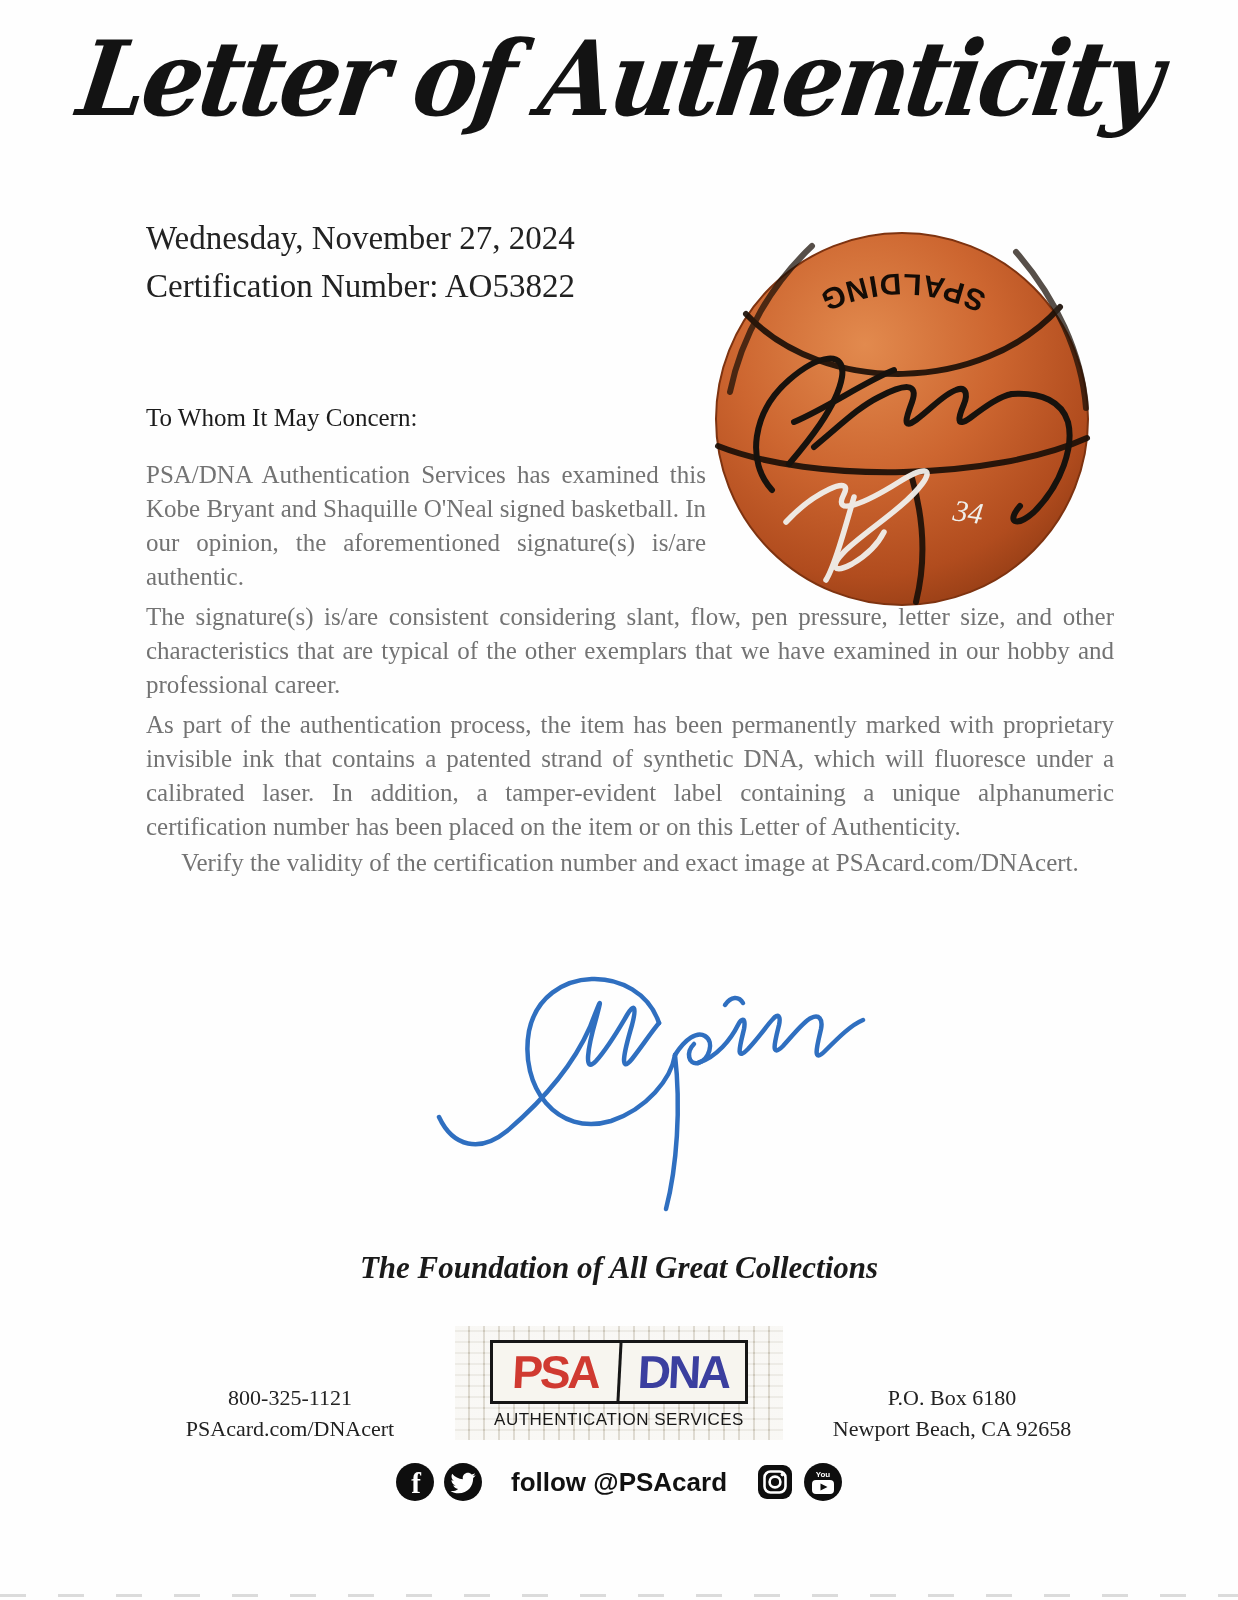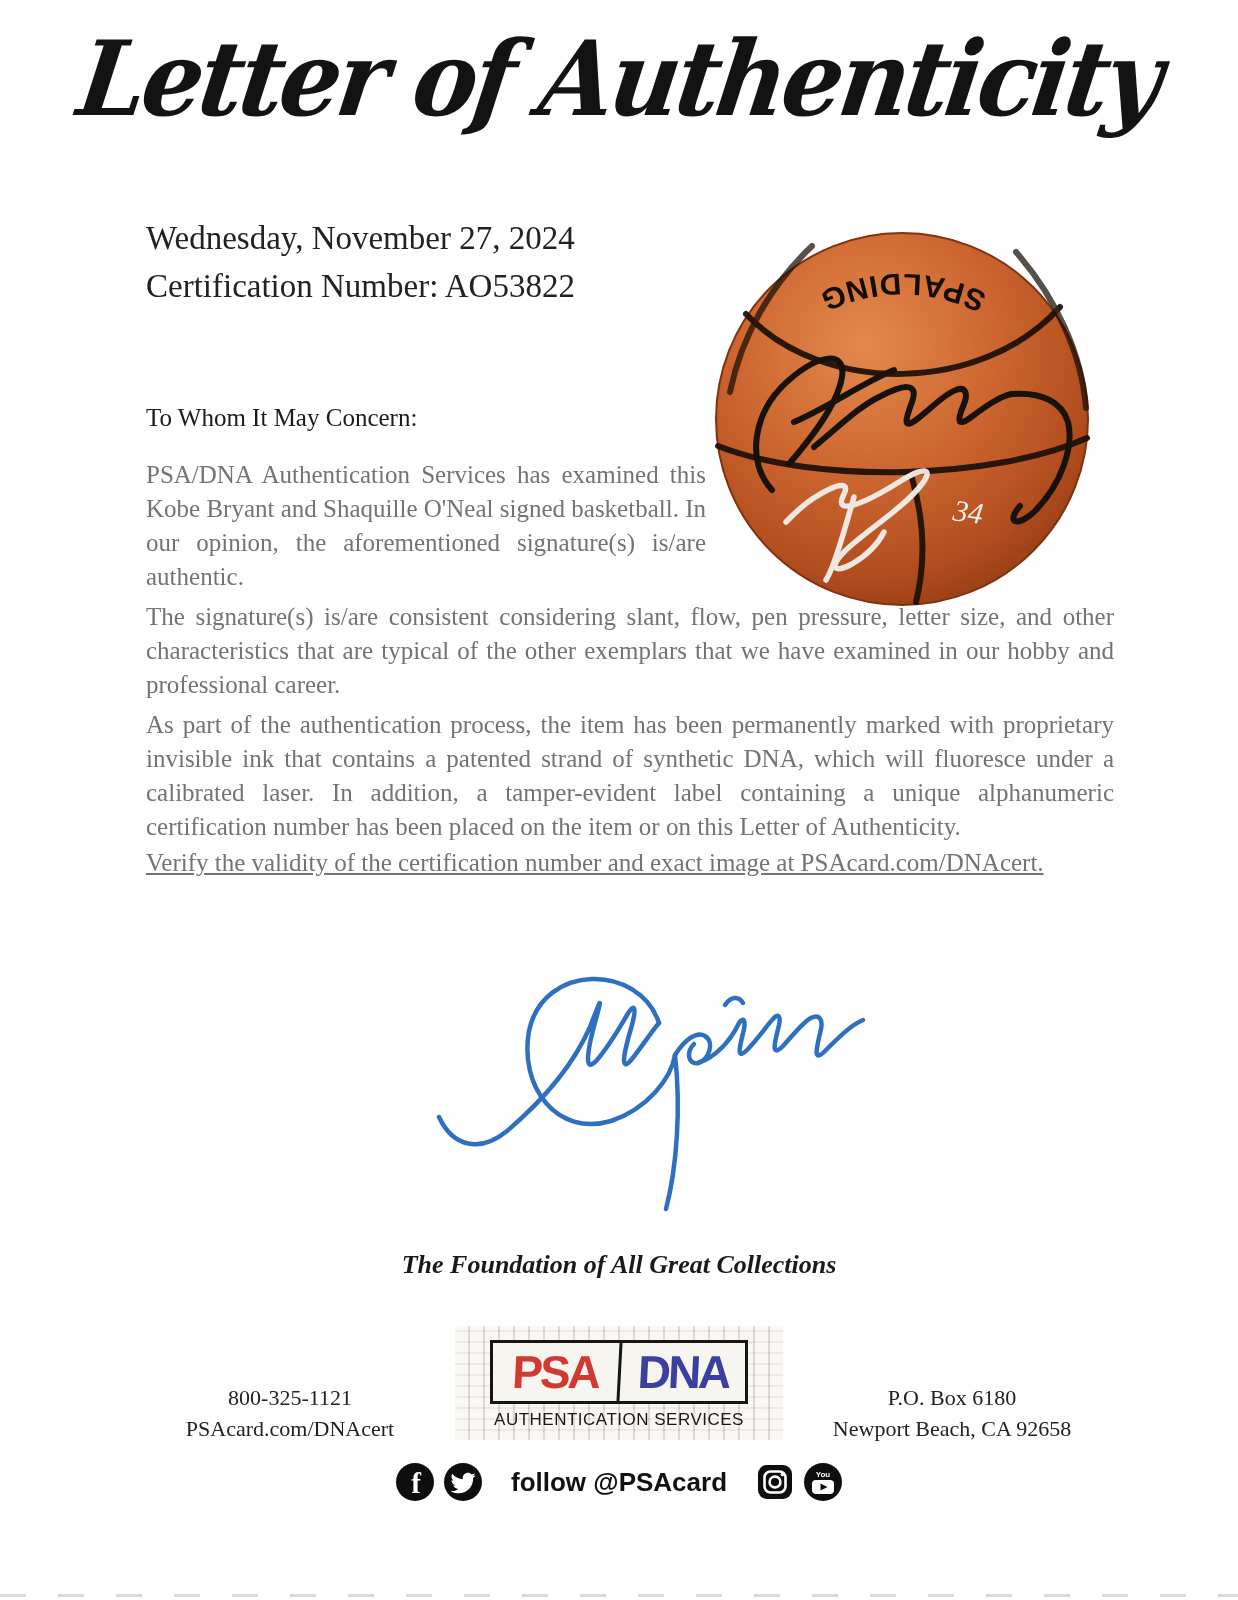--- a/index.html
+++ b/index.html
@@ -34,34 +34,34 @@
   .salutation { position: absolute; left: 146px; top: 404px; font-size: 25px; }
   .para {
     position: absolute; left: 146px;
     font-size: 25px; line-height: 34px;
     text-align: justify;
     color: #737373;
   }
   .para.p1 { top: 458px; width: 560px; }
   .para.p2 { top: 600px; width: 968px; }
   .para.p3 { top: 708px; width: 968px; }
-  .para.p4 { top: 846px; width: 968px; text-align: left; text-decoration: underline; }
+  .para.p4 { top: 846px; width: 968px; text-align: center; }
   .para.p5 { top: 890px; width: 968px; text-align: left; }
   
   .ball-wrap { position: absolute; left: 694px; top: 222px; width: 416px; height: 396px; }
   
   .sig-wrap { position: absolute; left: 425px; top: 945px; width: 465px; height: 275px; }
   
   .tagline {
     position: absolute; top: 1250px; left: 0; right: 0;
     text-align: center;
     font-family: "Liberation Serif", serif;
     font-style: italic;
     font-weight: bold;
-    font-size: 26px;
+    font-size: 31px;
     color: #1a1a1a;
   }
   .sticker {
     position: absolute; top: 1326px; left: 50%;
     transform: translateX(-50%);
     width: 292px;
     padding: 14px 18px 10px 18px;
     background-color: #e9e5da;
     background-image:
       repeating-linear-gradient(90deg, rgba(255,255,255,0.55) 0 13px, rgba(186,180,165,0.35) 13px 15px),

